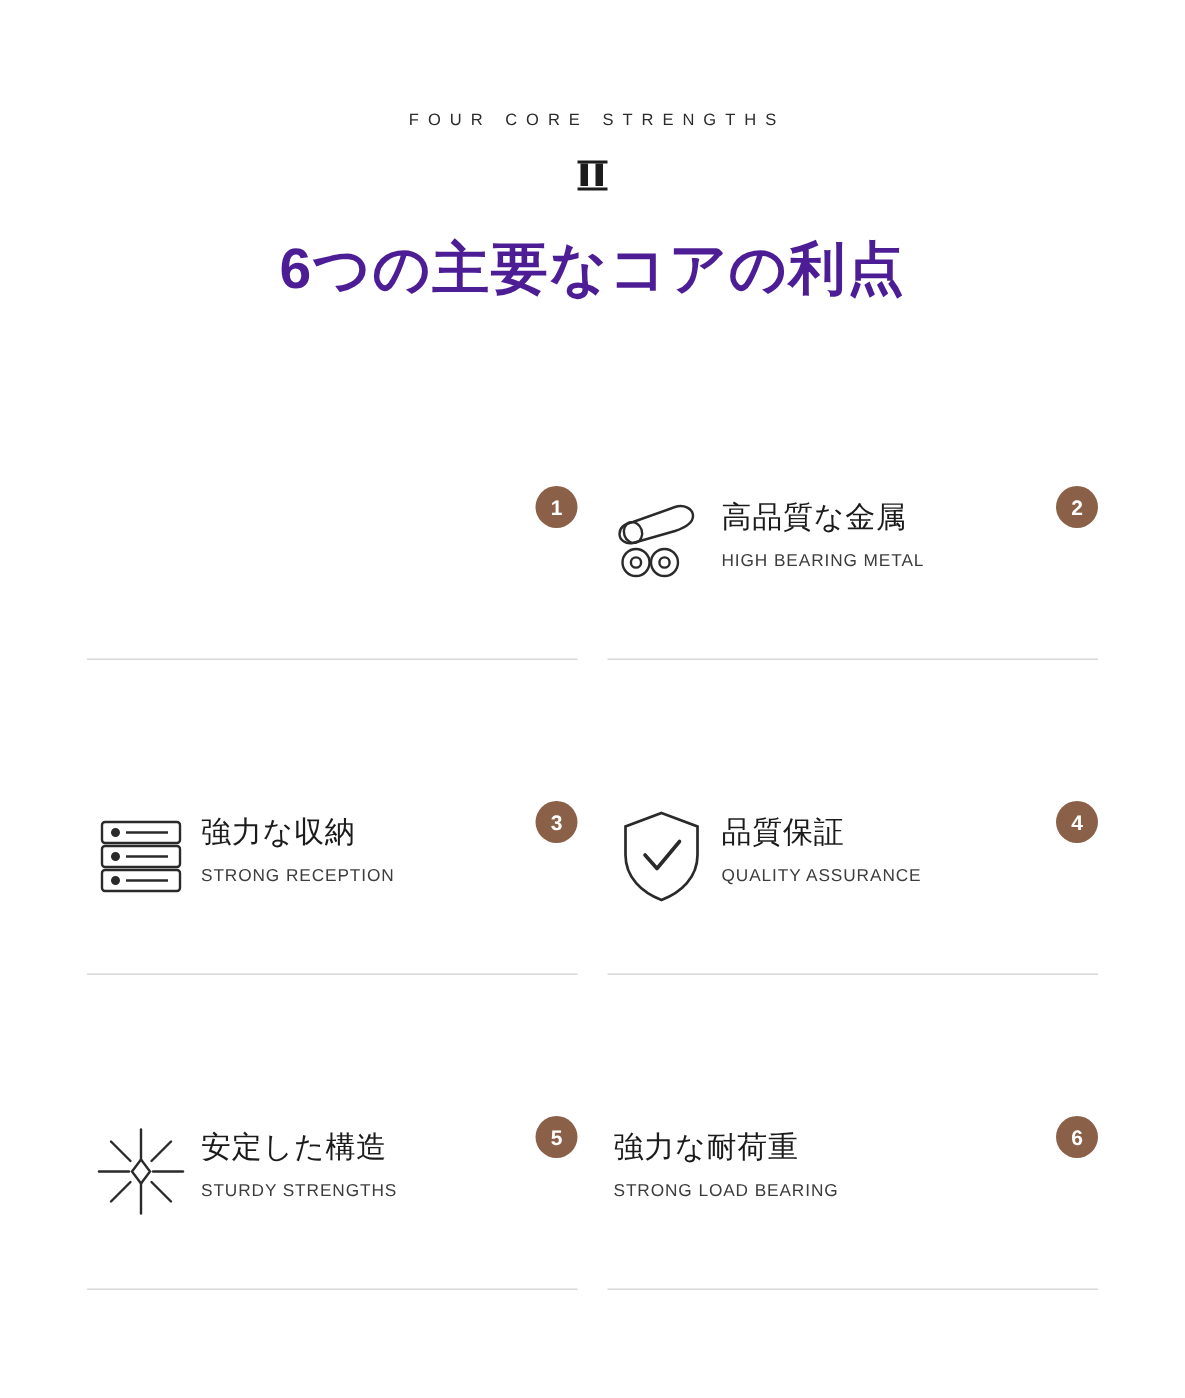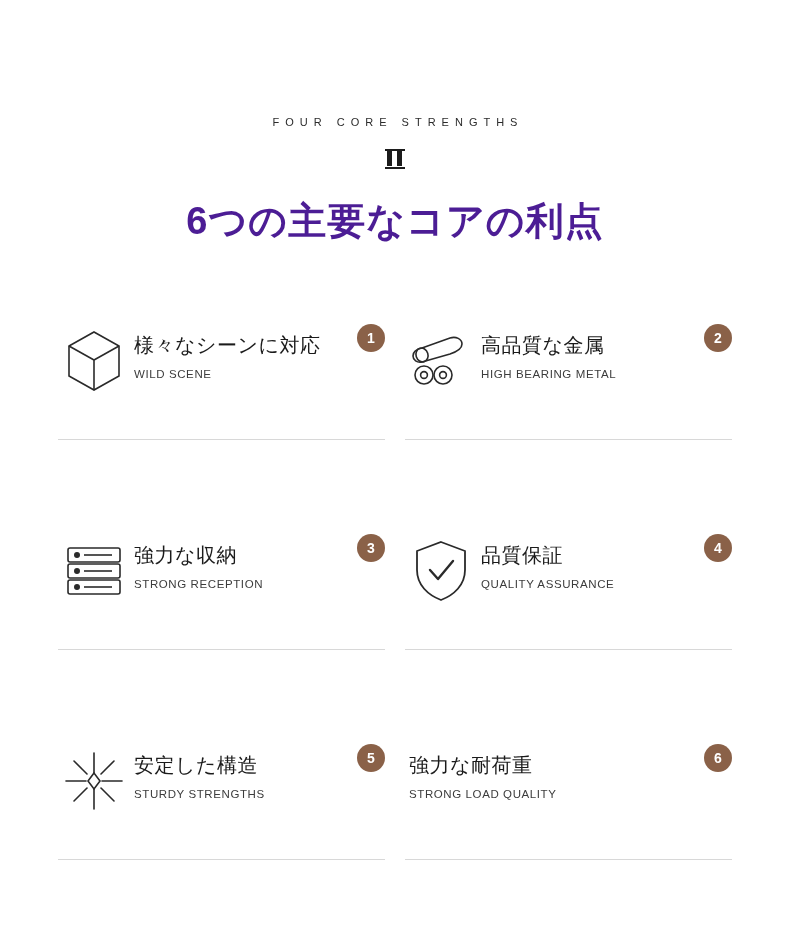--- a/index.html
+++ b/index.html
@@ -16,21 +16,21 @@
   }
   .page {
     position: relative;
     width: 790px;
     height: 932px;
   }
 
   
   .header {
     text-align: center;
-    padding-top: 116px;
+    padding-top: 74px;
   }
   .eyebrow {
     font-size: 11px;
     letter-spacing: 6px;
     color: #2b2b2b;
     font-weight: 400;
     text-indent: 6px;
   }
   .divider-mark {
     margin: 22px auto 0;
@@ -154,34 +154,20 @@
       <div class="bar right"></div>
       <div class="cap bottom"></div>
     </div>
 
     <div class="headline">6つの主要なコアの利点</div>
   </div>
 
   <div class="grid">
 
     <div class="cell">
-      <div class="cell-inner">
-        <div class="icon-box">
-          <svg width="56" height="62" viewBox="0 0 56 62" fill="none" stroke="#2a2a2a" stroke-width="1.6">
-            <path d="M28 2 L53 16 L53 46 L28 60 L3 46 L3 16 Z"></path>
-            <path d="M28 30 L53 16"></path>
-            <path d="M28 30 L3 16"></path>
-            <path d="M28 30 L28 60"></path>
-          </svg>
-        </div>
-        <div class="texts">
-          <div class="title-ja">様々なシーンに対応</div>
-          <div class="title-en">WILD SCENE</div>
-        </div>
-      </div>
       <div class="badge">1</div>
       <div class="rule"></div>
     </div>
 
     <div class="cell">
       <div class="cell-inner">
         <div class="icon-box">
           <svg width="62" height="62" viewBox="0 0 62 62" fill="none" stroke="#2a2a2a" stroke-width="1.6">
             <path d="M12 18 L40 8 C46 6 52 9 52 14 C52 19 46 22 40 24 L12 32 C7 33 3 30 3 26 C3 21 7 19 12 18 Z"></path>
             <ellipse cx="12" cy="25" rx="6" ry="7" transform="rotate(-18 12 25)"></ellipse>
@@ -262,21 +248,21 @@
         </div>
       </div>
       <div class="badge">5</div>
       <div class="rule"></div>
     </div>
 
     <div class="cell">
       <div class="cell-inner">
         <div class="texts">
           <div class="title-ja">強力な耐荷重</div>
-          <div class="title-en">STRONG LOAD QUALITY</div>
+          <div class="title-en">STRONG LOAD BEARING</div>
         </div>
       </div>
       <div class="badge">6</div>
       <div class="rule"></div>
     </div>
 
   </div>
 </div>
 
 </body></html>

